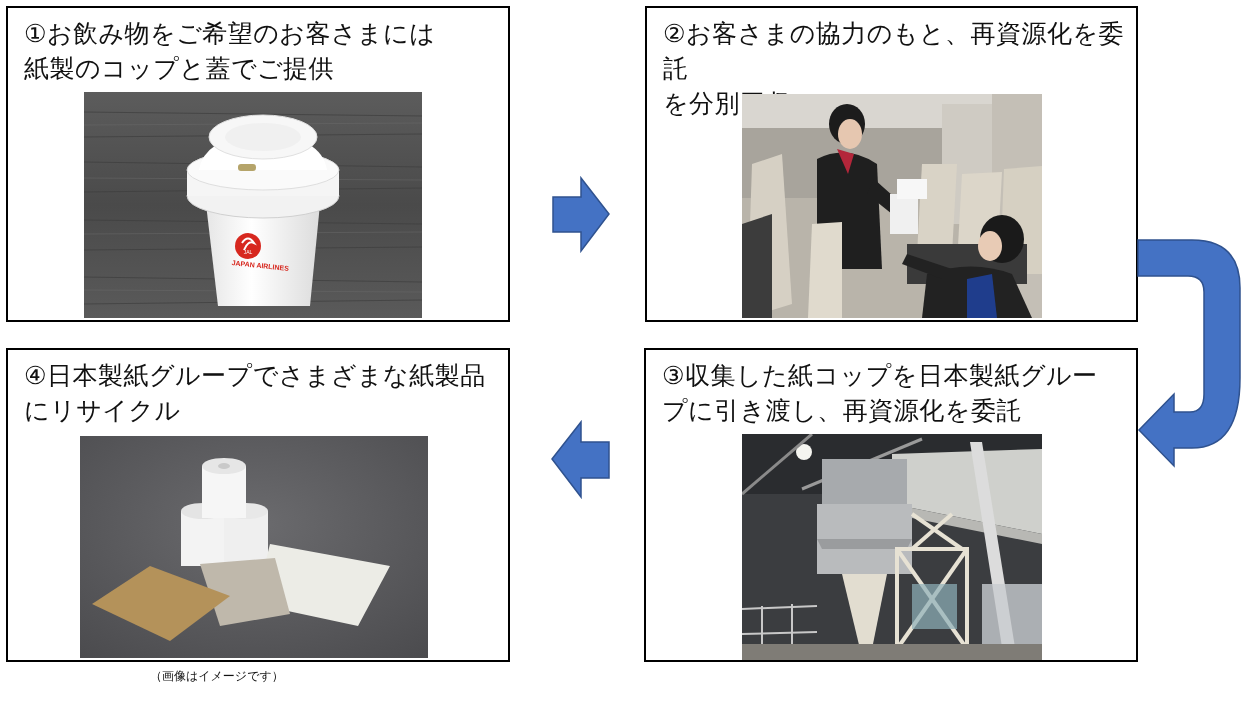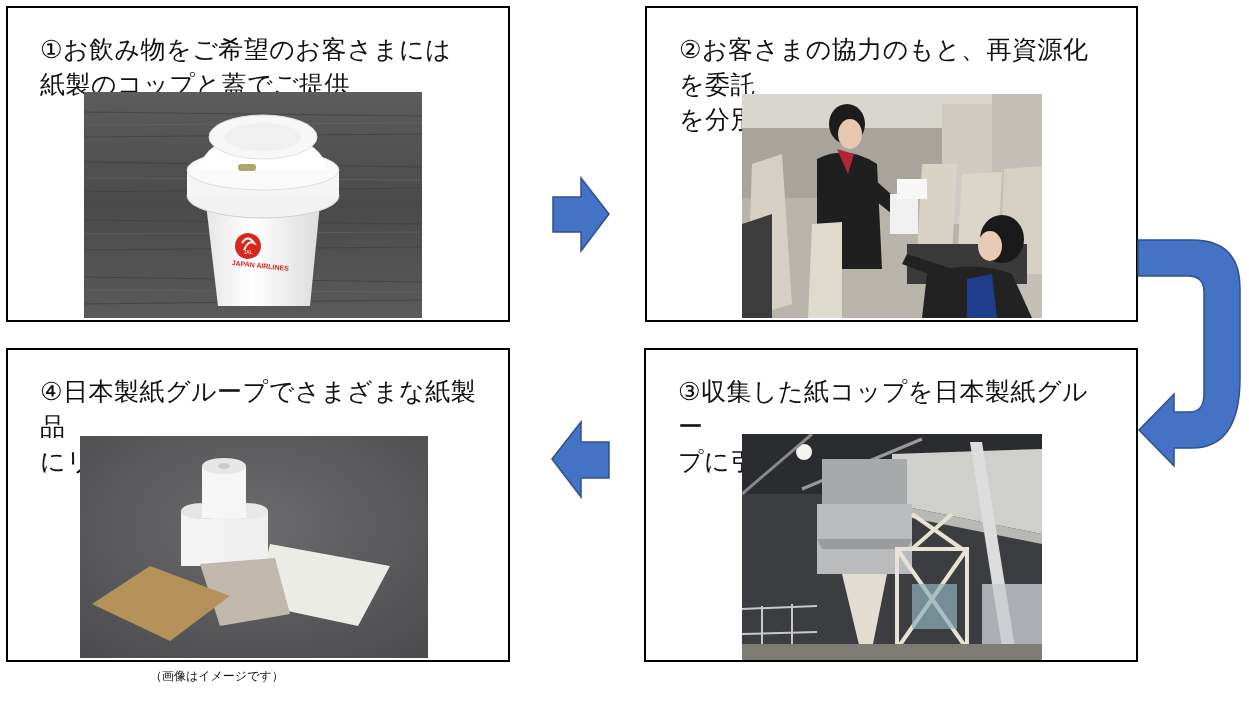--- a/index.html
+++ b/index.html
@@ -14,21 +14,21 @@
       border: 2px solid #000;
       background: #fff;
       box-sizing: border-box;
     }
     .step-title {
       position: absolute;
       left: 16px; top: 8px; right: 8px;
       font-size: 25px;
       line-height: 35px;
       letter-spacing: 0.5px;
-      margin: 16px; font-weight: normal;
+      margin: 0; font-weight: normal;
       white-space: pre-line;
     }
     .photo {
       position: absolute;
       overflow: hidden;
     }
     .photo svg { display: block; width: 100%; height: 100%; }
     .caption {
       position: absolute;
       left: 150px; top: 668px;

